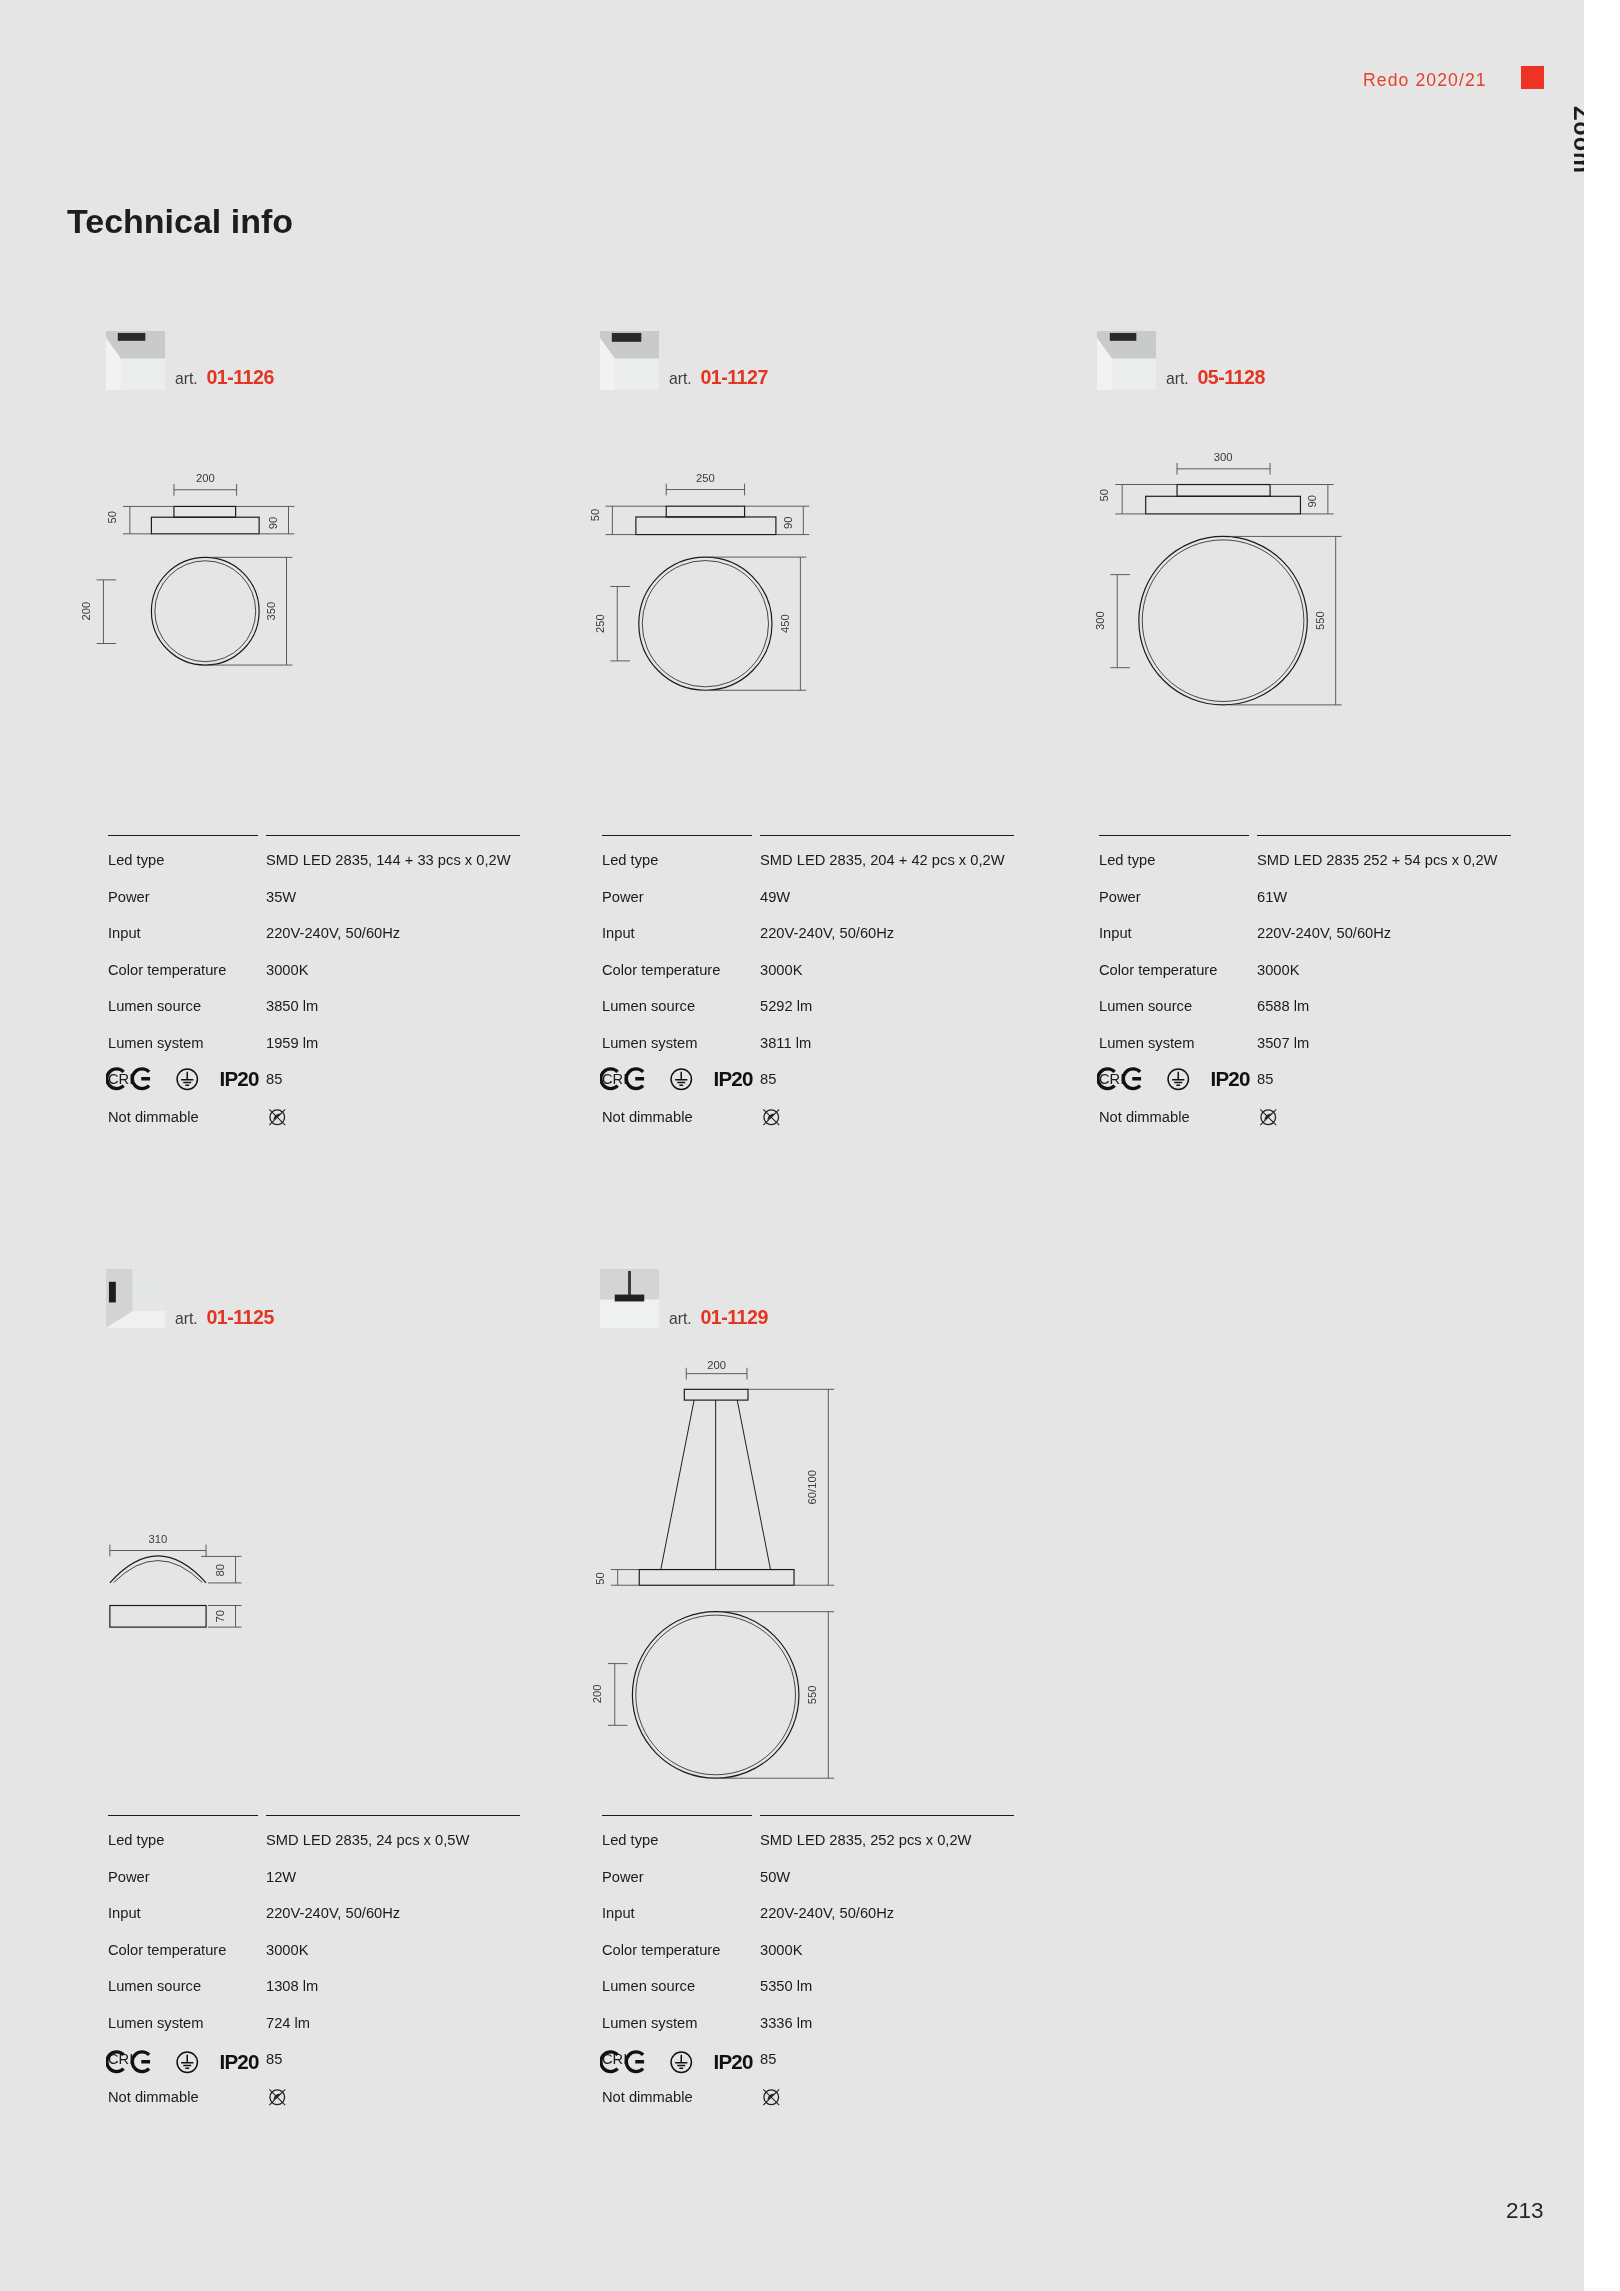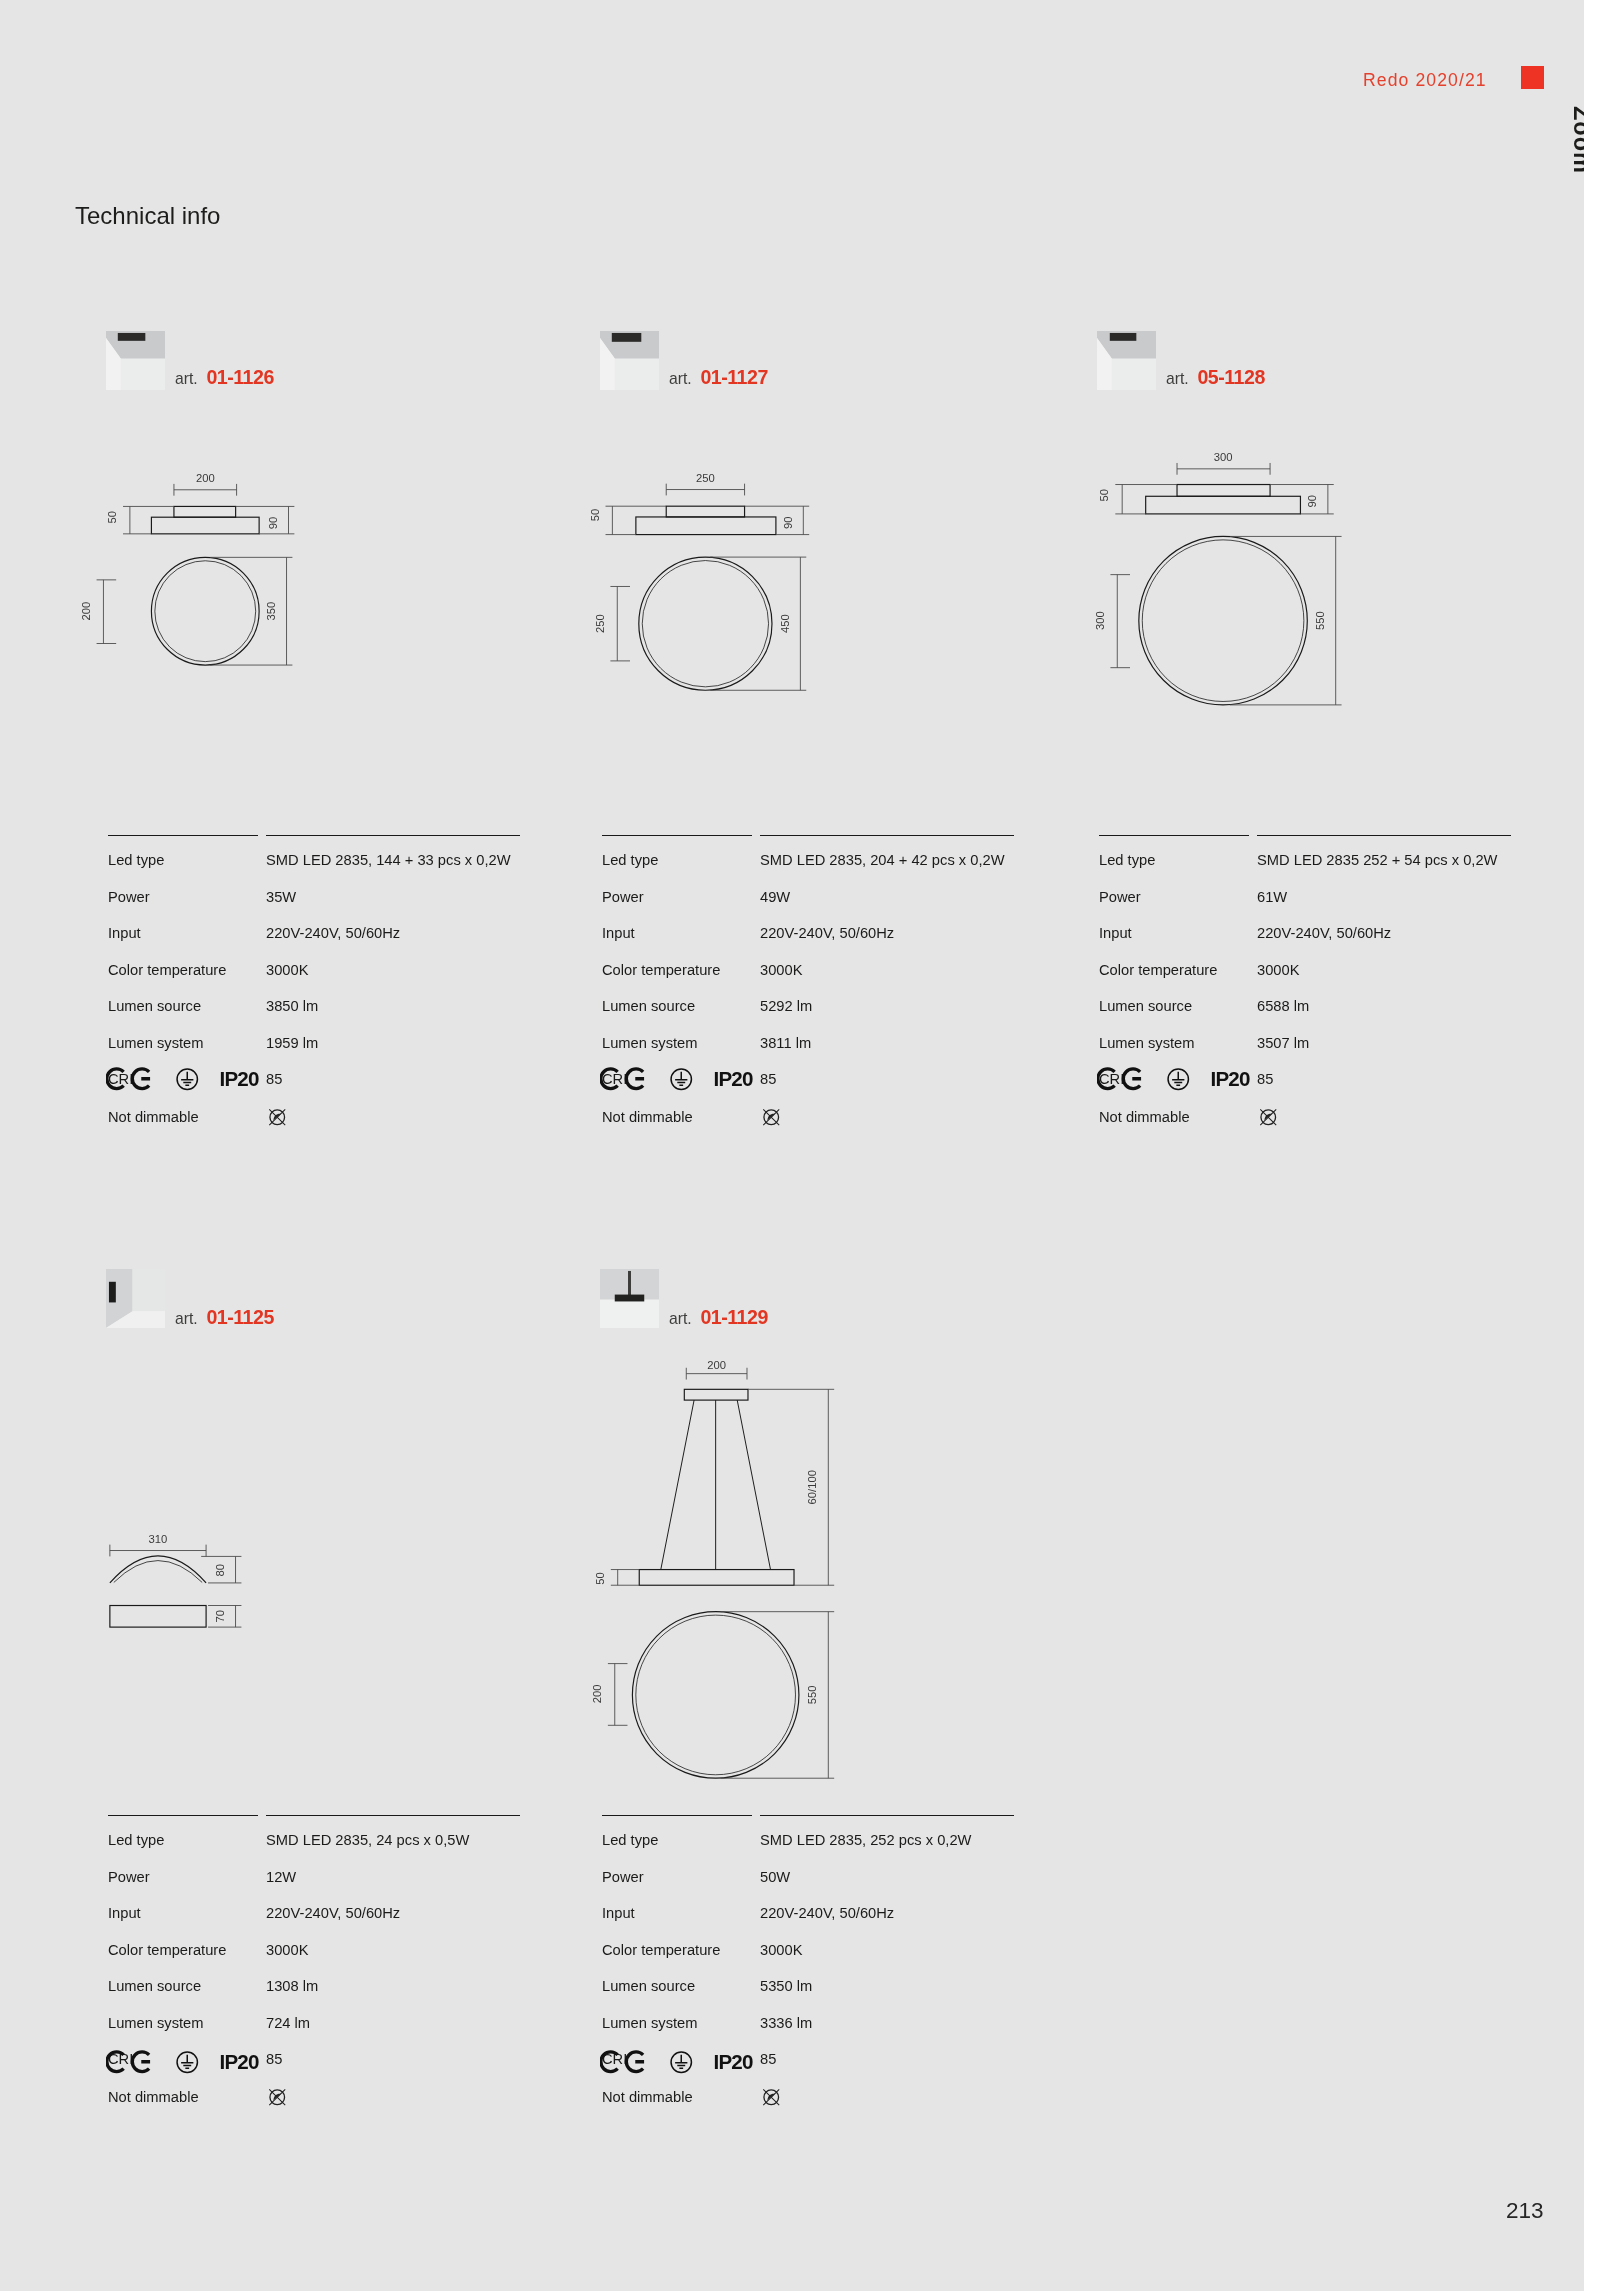--- a/index.html
+++ b/index.html
@@ -5,21 +5,21 @@
   html,body { margin:0; padding:0; background:#ffffff; }
   .page {
     position:relative; width:1584px; height:2292px; background:#e5e5e5;
     font-family:"Liberation Sans", sans-serif; color:#1d1d1b; overflow:hidden;
   }
   
   .brand { position:absolute; top:70px; left:1363px; font-size:17.6px; letter-spacing:1.1px; color:#e5402c; }
   .brand-square { position:absolute; top:66px; left:1521px; width:22.5px; height:22.5px; background:#ee3224; }
   .side-tab { position:absolute; top:106px; left:1568px; writing-mode:vertical-rl;
               font-size:23.5px; font-weight:bold; letter-spacing:1px; color:#1d1d1b; }
-  .page-title { position:absolute; top:202px; left:75px; font-size:24px; font-weight:normal; letter-spacing:0; color:#1d1d1b; }
+  .page-title { position:absolute; top:202px; left:67px; font-size:34px; font-weight:bold; letter-spacing:0; color:#1d1d1b; }
   .page-number { position:absolute; top:2198px; left:1506px; font-size:22.5px; color:#262626; }
 
   
   .product { position:absolute; }
   .thumb { position:absolute; left:32px; top:7.8px; width:59px; height:59px; }
   .product.row2 .thumb { top:9.8px; }
   .art-line { position:absolute; left:101px; top:43px; display:flex; align-items:baseline; gap:8.8px; }
   .product.row2 .art-line { top:47px; }
   .art-word { font-size:15.7px; color:#3d3d3c;text-align:right; }
   .art-code { font-size:19.6px; font-weight:bold; letter-spacing:-0.5px; color:#e23522; }

